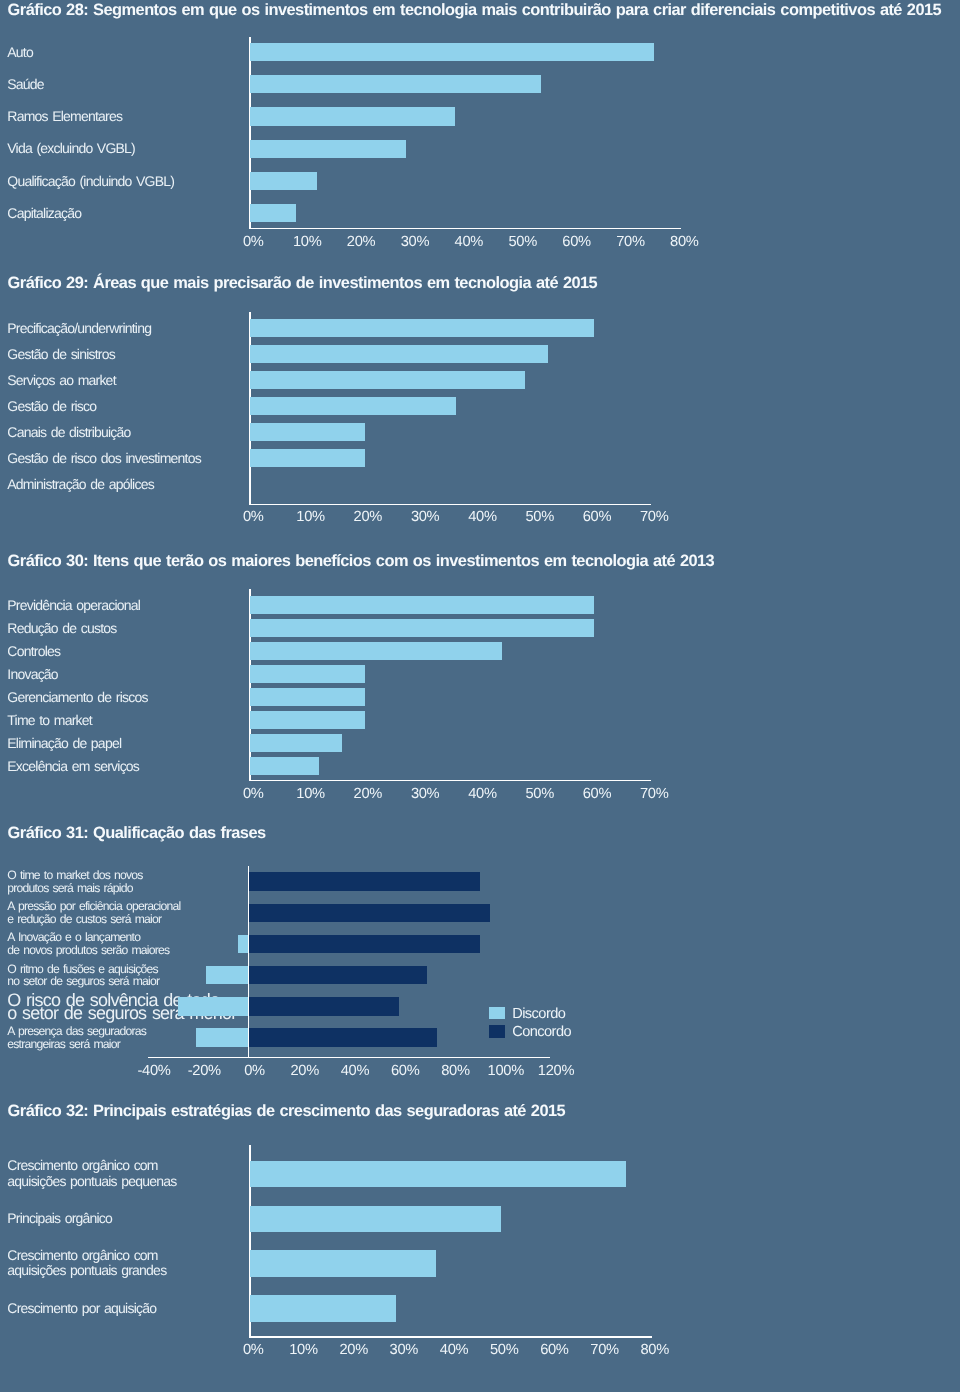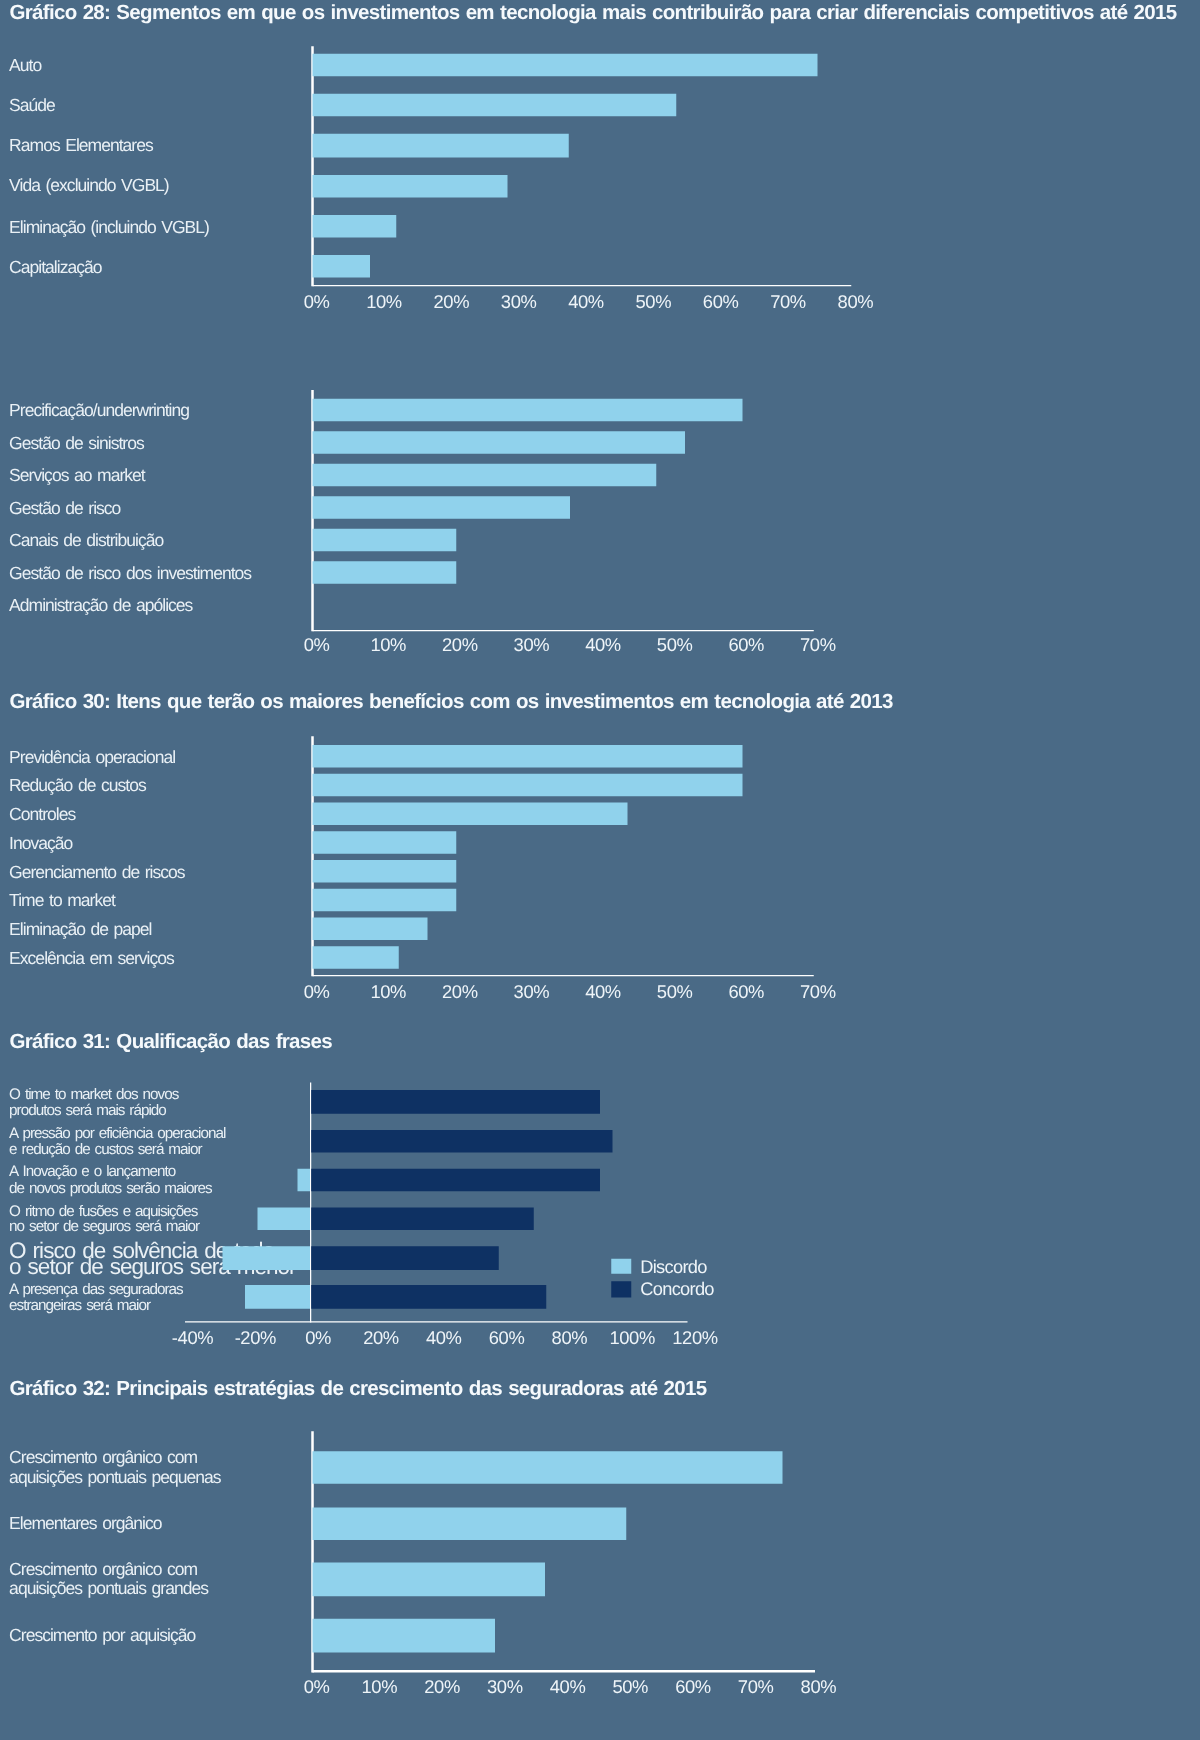--- a/index.html
+++ b/index.html
@@ -43,27 +43,28 @@
   </div>
   <div class="plot">
     <span class="cat-label" style="left:7.3px;top:45.5px;font-size:14px;line-height:13.6px;letter-spacing:-0.78px;word-spacing:1.33px">Auto</span>
     <div class="bar" style="left:250px;top:42.7px;width:404.06px;height:18.4px;background:#90d2ec"></div>
     <span class="cat-label" style="left:7.3px;top:77.78px;font-size:14px;line-height:13.6px;letter-spacing:-0.78px;word-spacing:1.33px">Saúde</span>
     <div class="bar" style="left:250px;top:74.98px;width:290.93px;height:18.4px;background:#90d2ec"></div>
     <span class="cat-label" style="left:7.3px;top:110.06px;font-size:14px;line-height:13.6px;letter-spacing:-0.78px;word-spacing:1.33px">Ramos Elementares</span>
     <div class="bar" style="left:250px;top:107.26px;width:204.72px;height:18.4px;background:#90d2ec"></div>
     <span class="cat-label" style="left:7.3px;top:142.34px;font-size:14px;line-height:13.6px;letter-spacing:-0.78px;word-spacing:1.33px">Vida (excluindo VGBL)</span>
     <div class="bar" style="left:250px;top:139.54px;width:156.24px;height:18.4px;background:#90d2ec"></div>
-    <span class="cat-label" style="left:7.3px;top:174.62px;font-size:14px;line-height:13.6px;letter-spacing:-0.78px;word-spacing:1.33px">Eliminação (incluindo VGBL)</span>
+    <span class="cat-label" style="left:7.3px;top:174.62px;font-size:14px;line-height:13.6px;letter-spacing:-0.78px;word-spacing:1.33px">Qualificação (incluindo VGBL)</span>
     <div class="bar" style="left:250px;top:171.82px;width:67.34px;height:18.4px;background:#90d2ec"></div>
     <span class="cat-label" style="left:7.3px;top:206.9px;font-size:14px;line-height:13.6px;letter-spacing:-0.78px;word-spacing:1.33px">Capitalização</span>
     <div class="bar" style="left:250px;top:204.1px;width:45.79px;height:18.4px;background:#90d2ec"></div>
   </div>
 </section>
 <section class="chart">
+  <h2 class="chart-title" style="left:7.6px;top:274px">Gráfico 29: Áreas que mais precisarão de investimentos em tecnologia até 2015</h2>
   <div class="axis-y" style="left:249.2px;top:311.5px;height:193.6px"></div>
   <div class="axis-x" style="left:250px;top:503.5px;width:401px"></div>
   <div class="ticks">
     <span class="tick-label" style="left:223.3px;top:509px">0%</span>
     <span class="tick-label" style="left:280.58px;top:509px">10%</span>
     <span class="tick-label" style="left:337.86px;top:509px">20%</span>
     <span class="tick-label" style="left:395.14px;top:509px">30%</span>
     <span class="tick-label" style="left:452.42px;top:509px">40%</span>
     <span class="tick-label" style="left:509.7px;top:509px">50%</span>
     <span class="tick-label" style="left:566.98px;top:509px">60%</span>
@@ -176,21 +177,21 @@
     <span class="tick-label" style="left:424.02px;top:1342px">40%</span>
     <span class="tick-label" style="left:474.2px;top:1342px">50%</span>
     <span class="tick-label" style="left:524.38px;top:1342px">60%</span>
     <span class="tick-label" style="left:574.56px;top:1342px">70%</span>
     <span class="tick-label" style="left:624.74px;top:1342px">80%</span>
   </div>
   <div class="plot">
     <span class="cat-label" style="left:7.3px;top:1158.1px;font-size:14px;line-height:15.6px;letter-spacing:-0.78px;word-spacing:1.33px">Crescimento orgânico com
 aquisições pontuais pequenas</span>
     <div class="bar" style="left:250px;top:1160.6px;width:376.35px;height:26.8px;background:#90d2ec"></div>
-    <span class="cat-label" style="left:7.3px;top:1210.8px;font-size:14px;line-height:15.6px;letter-spacing:-0.78px;word-spacing:1.33px">Elementares orgânico</span>
+    <span class="cat-label" style="left:7.3px;top:1210.8px;font-size:14px;line-height:15.6px;letter-spacing:-0.78px;word-spacing:1.33px">Principais orgânico</span>
     <div class="bar" style="left:250px;top:1205.5px;width:250.9px;height:26.8px;background:#90d2ec"></div>
     <span class="cat-label" style="left:7.3px;top:1247.9px;font-size:14px;line-height:15.6px;letter-spacing:-0.78px;word-spacing:1.33px">Crescimento orgânico com
 aquisições pontuais grandes</span>
     <div class="bar" style="left:250px;top:1250.4px;width:185.67px;height:26.8px;background:#90d2ec"></div>
     <span class="cat-label" style="left:7.3px;top:1300.6px;font-size:14px;line-height:15.6px;letter-spacing:-0.78px;word-spacing:1.33px">Crescimento por aquisição</span>
     <div class="bar" style="left:250px;top:1295.3px;width:145.52px;height:26.8px;background:#90d2ec"></div>
   </div>
 </section>
 <div class="page-num" style="left:917.5px;top:1377.5px;font-size:14.6px">17</div>
 </div>

